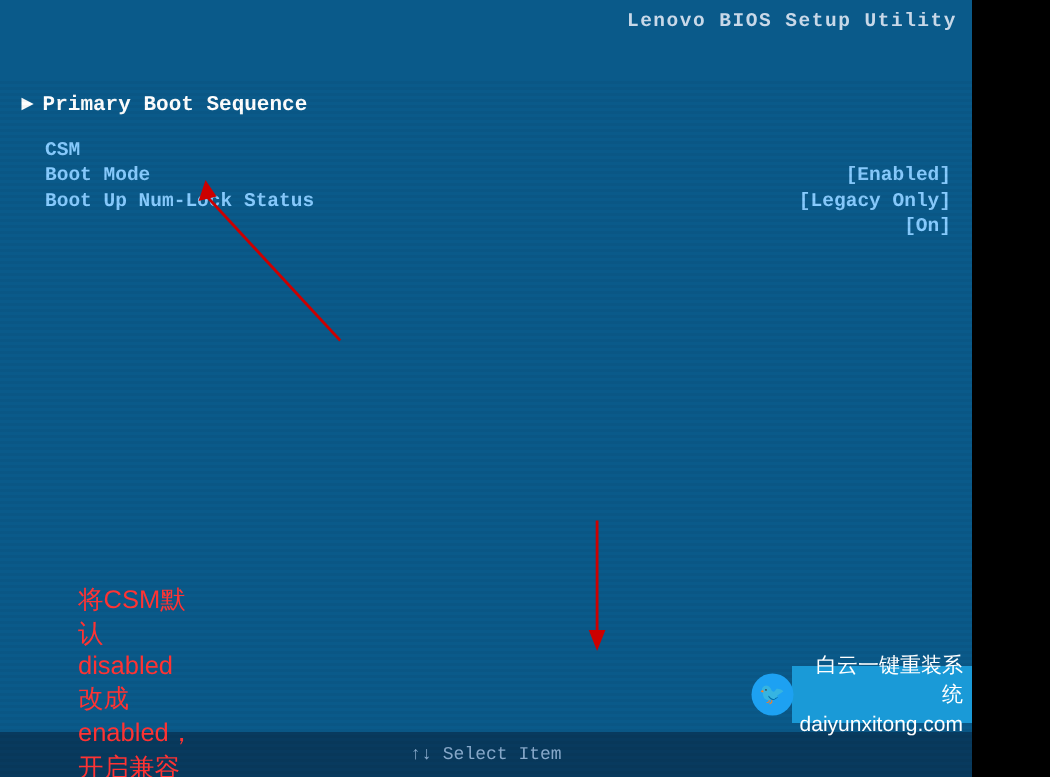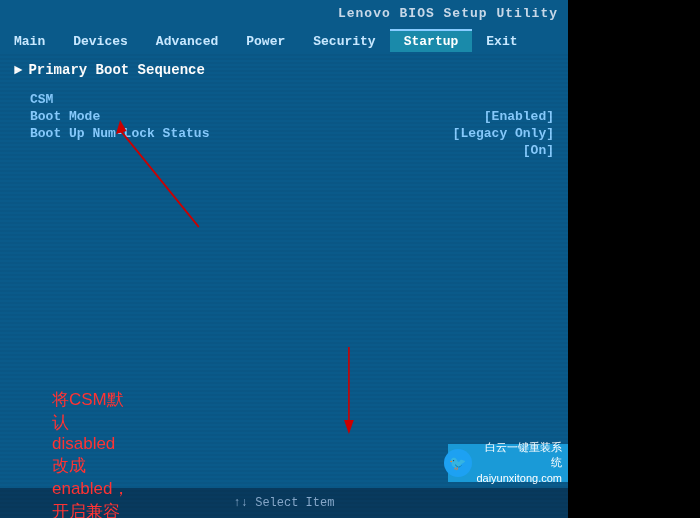--- a/index.html
+++ b/index.html
@@ -5,21 +5,21 @@
     * { margin: 0; padding: 0; box-sizing: border-box; }
     body {
       width: 700px;
       height: 518px;
       overflow: hidden;
       background: #000;
       font-family: 'Courier New', Courier, monospace;
     }
 
     .screen {
-      width: 568px;
+      width: 648px;
       height: 518px;
       background: #0a5a8a;
       position: relative;
       overflow: hidden;
     }
 
     
     .screen::before {
       content: '';
       position: absolute;
@@ -180,21 +180,21 @@
       background: #1a9ad7;
       display: flex;
       align-items: center;
       justify-content: flex-end;
       padding-right: 6px;
       z-index: 20;
     }
 
     .watermark-text {
       color: #ffffff;
-      font-size: 11px;
+      font-size: 14px;
       font-family: 'SimSun', '宋体', sans-serif;
       text-align: right;
       line-height: 1.4;
     }
 
     .watermark-icon {
       width: 28px;
       height: 28px;
       background: #1da1f2;
       border-radius: 50%;
@@ -218,29 +218,20 @@
       z-index: 5;
     }
   </style>
 </head>
 <body>
 
 <div class="screen">
 
   <div class="menu-bar">
     <span class="bios-title">Lenovo BIOS Setup Utility</span>
-    <div class="menu-tabs">
-      <div class="menu-tab">Main</div>
-      <div class="menu-tab">Devices</div>
-      <div class="menu-tab">Advanced</div>
-      <div class="menu-tab">Power</div>
-      <div class="menu-tab">Security</div>
-      <div class="menu-tab active">Startup</div>
-      <div class="menu-tab">Exit</div>
-    </div>
   </div>
 
   <div class="content-area">
     <div class="section-header">
       <span class="arrow-right">►</span>
       <span class="section-title">Primary Boot Sequence</span>
     </div>
 
     <div class="settings-container">
       <div class="setting-row">

